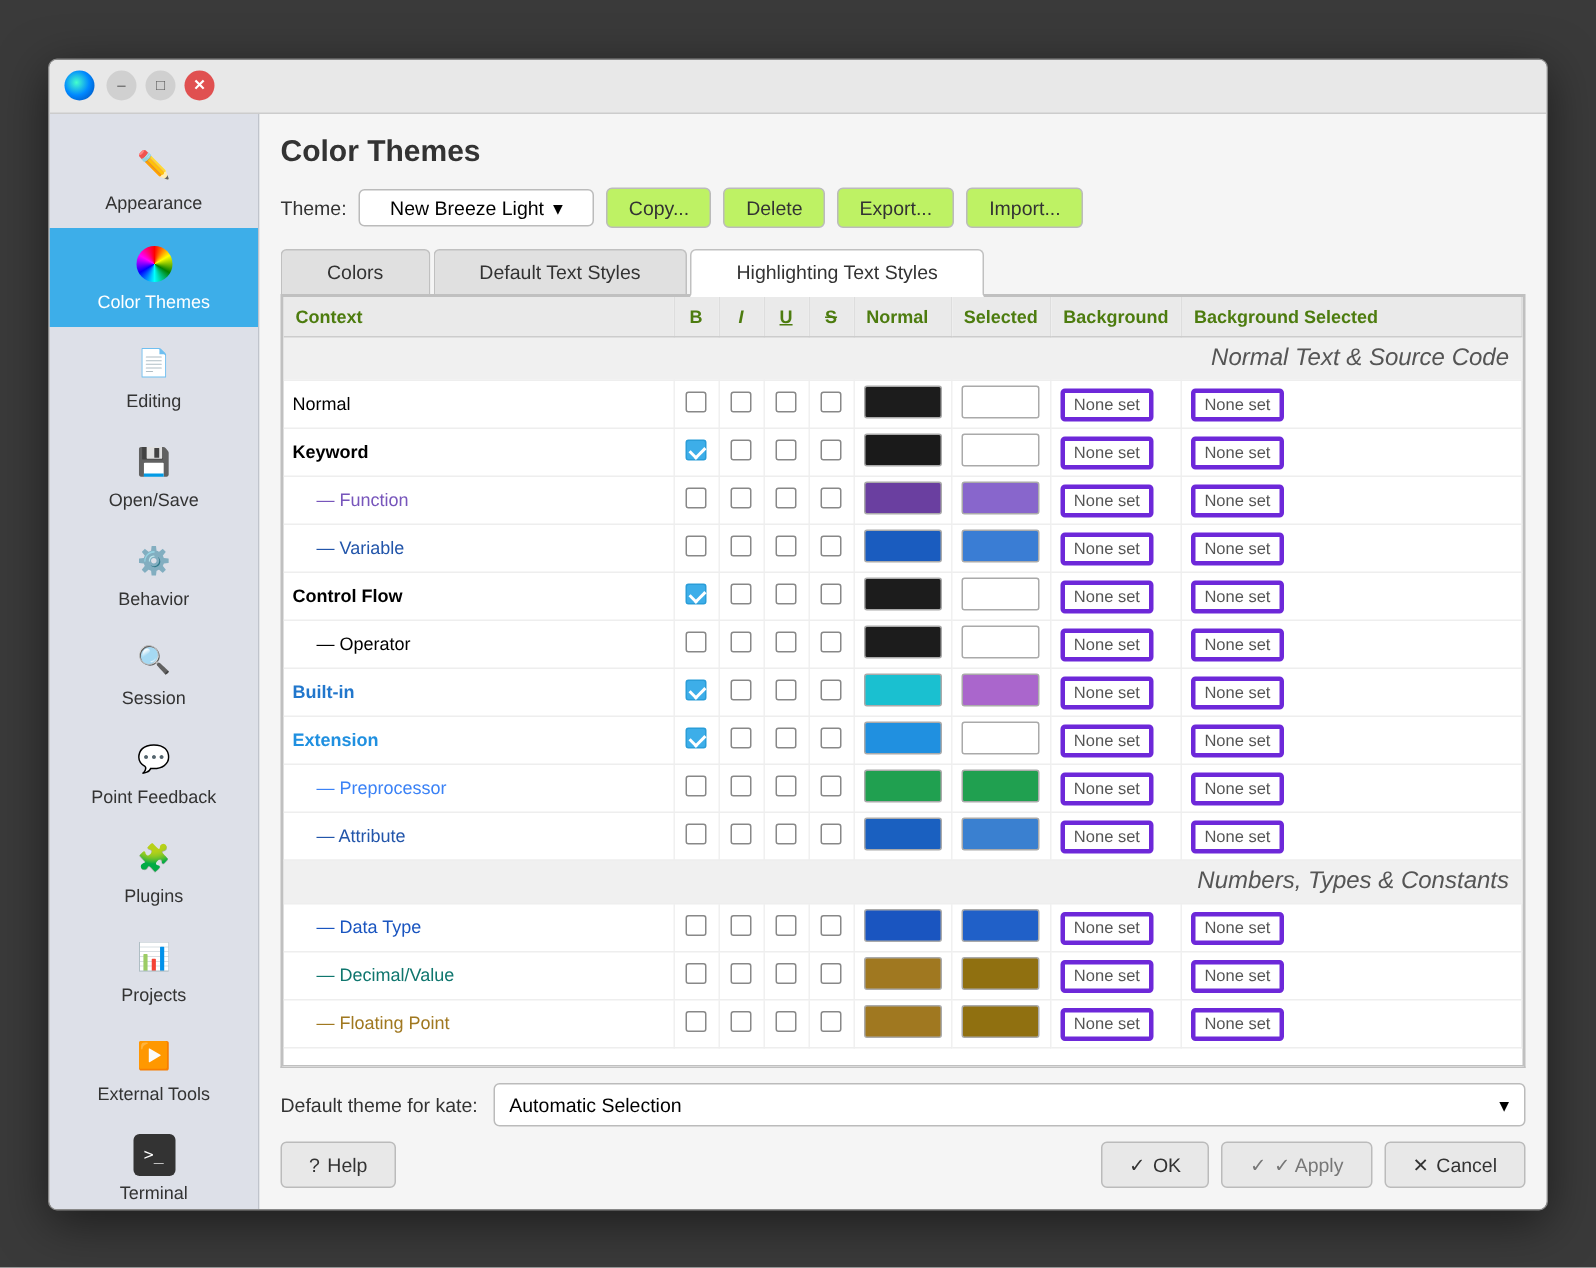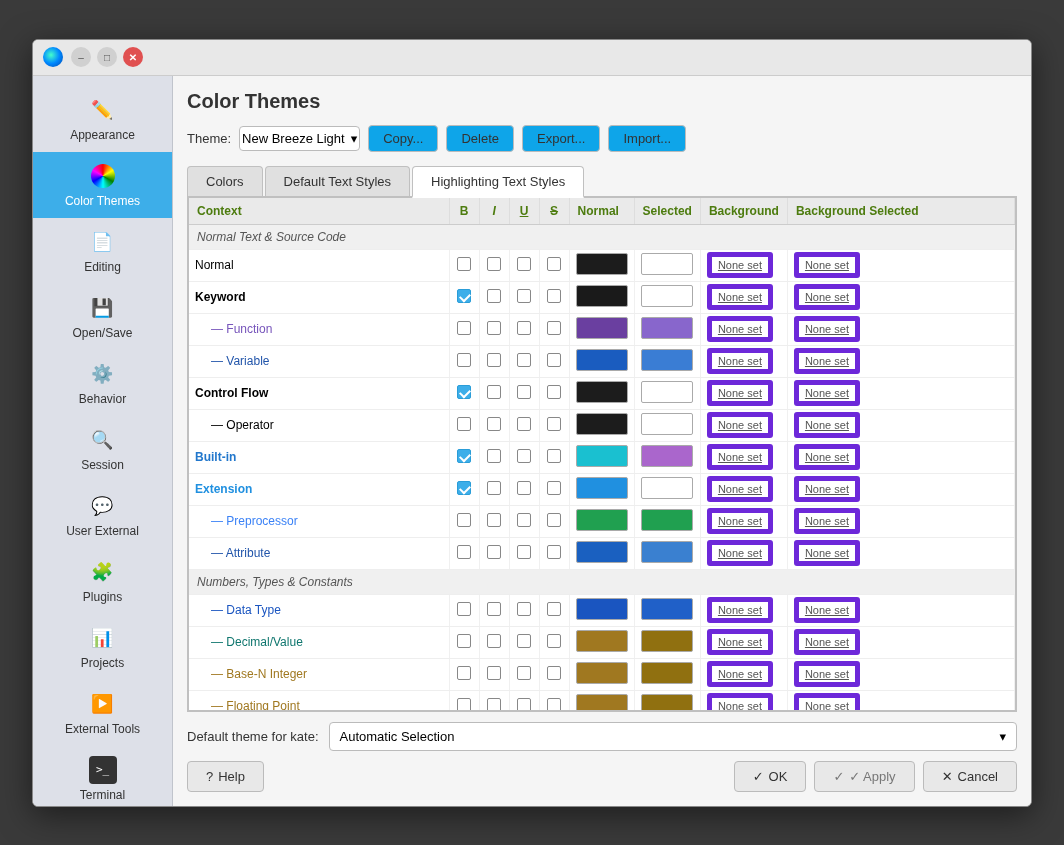--- a/index.html
+++ b/index.html
@@ -113,42 +113,42 @@
       display: flex;
       align-items: center;
       gap: 8px;
       margin-bottom: 14px;
     }
     .theme-label { font-size: 13px; color: #333; }
     .theme-select {
       background: white;
       border: 1px solid #bbb;
       border-radius: 4px;
-      padding: 4px 2px;
+      padding: 4px 20px;
       font-size: 13px;
       cursor: pointer;
       display: flex; align-items: center; gap: 6px;
     }
     .theme-btn {
-      background: #0ea5e9;
+      background: #bef264;
       border: 1px solid #bbb;
       border-radius: 4px;
       padding: 5px 14px;
       font-size: 13px;
       cursor: pointer;
       color: #333;
     }
 
     .tabs {
       display: flex;
       border-bottom: 2px solid #c0c0c0;
       margin-bottom: 0;
     }
     .tab {
-      padding: 7px 18px;
+      padding: 7px 30px;
       font-size: 13px;
       cursor: pointer;
       border: 1px solid #c0c0c0;
       border-bottom: none;
       background: #e0e0e0;
       border-radius: 4px 4px 0 0;
       margin-right: 2px;
       color: #333;
     }
     .tab.active {
@@ -187,22 +187,23 @@
       border-bottom: 1px solid #eee;
       border-right: 1px solid #f0f0f0;
       padding: 3px 6px;
       vertical-align: middle;
     }
     .section-header td {
       background: #f0f0f0;
       font-style: italic;
       color: #555;
       padding: 5px 8px;
-      font-size: 12px;
+      font-size: 16px;
       font-weight: 500;
+      text-align: right;
     }
     .indent { padding-left: 16px; }
     .row-label { font-size: 12px; }
     .row-label.bold { font-weight: bold; }
 
     .check-cell { text-align: center; }
     .checkbox {
       width: 14px; height: 14px;
       border: 1px solid #888;
       border-radius: 2px;
@@ -228,28 +229,27 @@
 
     .color-swatch {
       width: 52px; height: 22px;
       display: inline-block;
       border: 1px solid #aaa;
       border-radius: 2px;
       cursor: pointer;
     }
     .color-none {
       background: white;
-      border: 5px solid #6d28d9;
+      border: 3px solid #6d28d9;
       font-size: 11px;
       color: #555;
       padding: 2px 6px;
       border-radius: 3px;
       cursor: pointer;
       white-space: nowrap;
-      text-decoration: underline;
     }
 
     .bottom-row {
       display: flex;
       align-items: center;
       margin-top: 12px;
       gap: 10px;
     }
     .default-label { font-size: 13px; color: #333; }
     .default-select {
@@ -339,21 +339,21 @@
         <span>Behavior</span>
       </div>
 
       <div class="sidebar-item">
         <div class="sidebar-icon">🔍</div>
         <span>Session</span>
       </div>
 
       <div class="sidebar-item">
         <div class="sidebar-icon">💬</div>
-        <span>User External</span>
+        <span>Point Feedback</span>
       </div>
 
       <div class="sidebar-item">
         <div class="sidebar-icon">🧩</div>
         <span>Plugins</span>
       </div>
 
       <div class="sidebar-item">
         <div class="sidebar-icon">📊</div>
         <span>Projects</span>
@@ -569,33 +569,20 @@
                 <td class="check-cell"><span class="checkbox"></span></td>
                 <td class="check-cell"><span class="checkbox"></span></td>
                 <td class="check-cell"><span class="checkbox"></span></td>
                 <td class="check-cell"><span class="checkbox"></span></td>
                 <td><span class="color-swatch" style="background:#a07820"></span></td>
                 <td><span class="color-swatch" style="background:#907010"></span></td>
                 <td><span class="color-none">None set</span></td>
                 <td><span class="color-none">None set</span></td>
               </tr>
 
-              <tr>
-                <td>
-                    <span class="row-label indent" style="color:#a07820;display:block">— Base-N Integer</span>
-                  </td>
-                <td class="check-cell"><span class="checkbox"></span></td>
-                <td class="check-cell"><span class="checkbox"></span></td>
-                <td class="check-cell"><span class="checkbox"></span></td>
-                <td class="check-cell"><span class="checkbox"></span></td>
-                <td><span class="color-swatch" style="background:#a07820"></span></td>
-                <td><span class="color-swatch" style="background:#907010"></span></td>
-                <td><span class="color-none">None set</span></td>
-                <td><span class="color-none">None set</span></td>
-              </tr>
 
               <tr>
                 <td>
                     <span class="row-label indent" style="color:#a07820;display:block">— Floating Point</span>
                   </td>
                 <td class="check-cell"><span class="checkbox"></span></td>
                 <td class="check-cell"><span class="checkbox"></span></td>
                 <td class="check-cell"><span class="checkbox"></span></td>
                 <td class="check-cell"><span class="checkbox"></span></td>
                 <td><span class="color-swatch" style="background:#a07820"></span></td>

